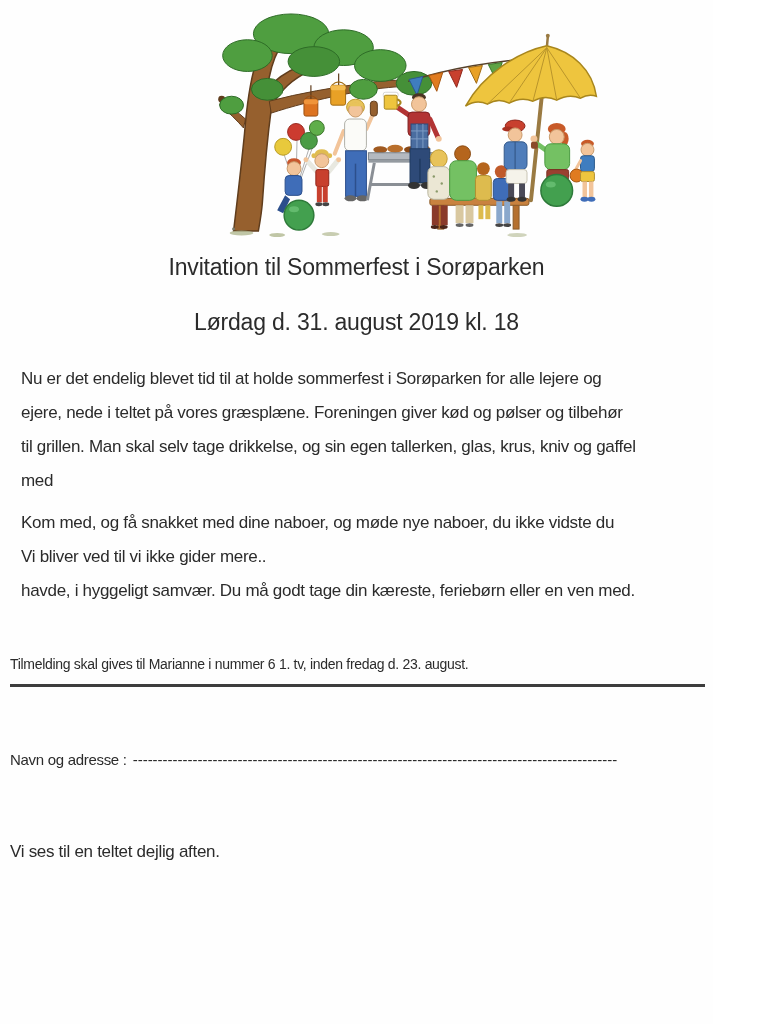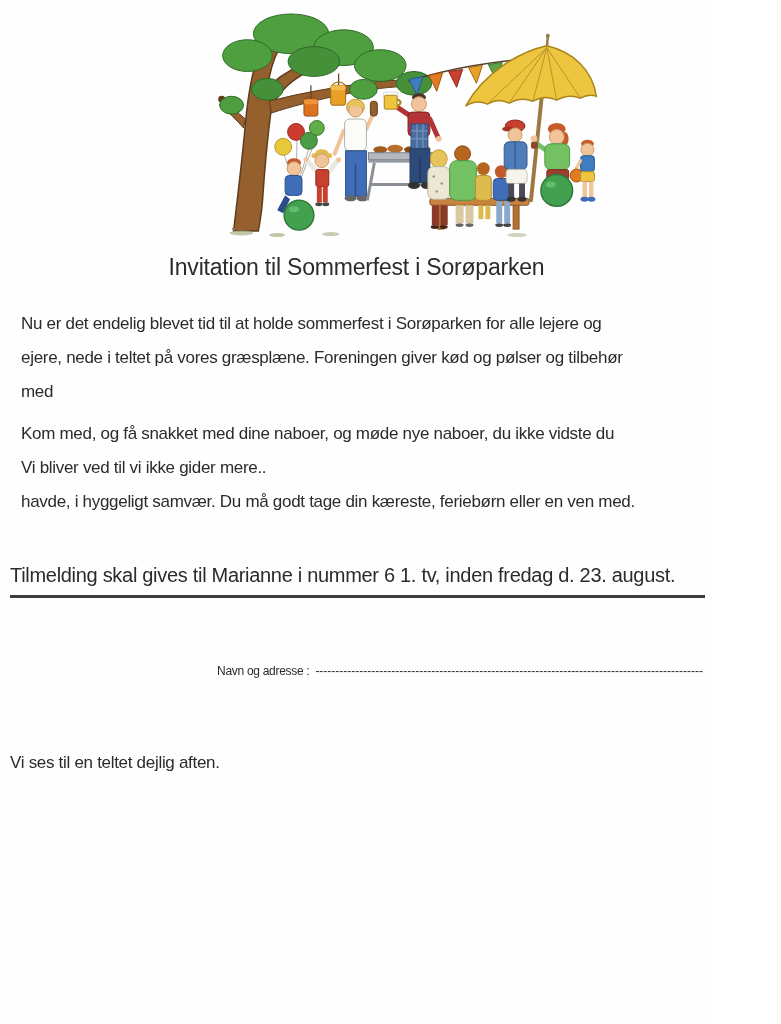--- a/index.html
+++ b/index.html
@@ -32,34 +32,33 @@
     font-weight: 400;
     letter-spacing: -0.2px;
     white-space: nowrap;
   }
   .para { margin: 0 10px 0 21px; font-size: 17px; letter-spacing: -0.3px; }
   .para .line { line-height: 34px; white-space: nowrap; }
   .para1 { margin-top: 26px; }
   .para2 { margin-top: 8px; }
   .registration {
     margin: 45px 8px 0 10px;
-    font-size: 20px;
+    font-size: 14px;
     letter-spacing: -0.3px;
     line-height: 22px;
     padding-bottom: 9px;
     border-bottom: 3px solid #3d3d3d;
     white-space: nowrap;
   }
   .form-line {
     margin: 0 10px 0 10px;
-    font-size: 12px;
+    font-size: 15px;
     letter-spacing: -0.3px;
     line-height: 22px;
     white-space: nowrap;
-    text-align: right;
   }
   .name-line { margin-top: 62px; }
   .count-line { margin-top: 79px; }
   .label-gap { margin-right: 6px; }
   .dashes { letter-spacing: 0; }
   .closing-line { margin: 70px 10px 0 10px; font-size: 17px; letter-spacing: -0.3px; line-height: 21px; }
   .signature-line { margin: 27px 10px 0 10px; font-size: 17px; letter-spacing: -0.3px; line-height: 21px; }
 </style>
 </head>
 <body>
@@ -271,24 +270,26 @@
         <rect x="366" y="173" width="4.5" height="16" fill="#f2c49a"></rect>
         <rect x="372.5" y="173" width="4.5" height="16" fill="#f2c49a"></rect>
         <ellipse cx="368" cy="191" rx="4" ry="2.5" fill="#3f6db8"></ellipse>
         <ellipse cx="375" cy="191" rx="4" ry="2.5" fill="#3f6db8"></ellipse>
       </g>
     </svg>
   </div>
 
   <div class="title">Invitation til Sommerfest i Sorøparken</div>
 
+  <div class="subtitle">Lørdag d. 31. august 2019 kl. 18</div>
 
   <div class="para para1">
     <div class="line">Nu er det endelig blevet tid til at holde sommerfest i Sorøparken for alle lejere og</div>
     <div class="line">ejere, nede i teltet på vores græsplæne. Foreningen giver kød og pølser og tilbehør</div>
+    <div class="line">til grillen. Man skal selv tage drikkelse, og sin egen tallerken, glas, krus, kniv og gaffel</div>
     <div class="line">med</div>
   </div>
 
   <div class="para para2">
     <div class="line">Kom med, og få snakket med dine naboer, og møde nye naboer, du ikke vidste du</div>
     <div class="line">Vi bliver ved til vi ikke gider mere..</div>
     <div class="line">havde, i hyggeligt samvær. Du må godt tage din kæreste, feriebørn eller en ven med.</div>
   </div>
 
   <div class="registration">Tilmelding skal gives til Marianne i nummer 6 1. tv, inden fredag d. 23. august.</div>

